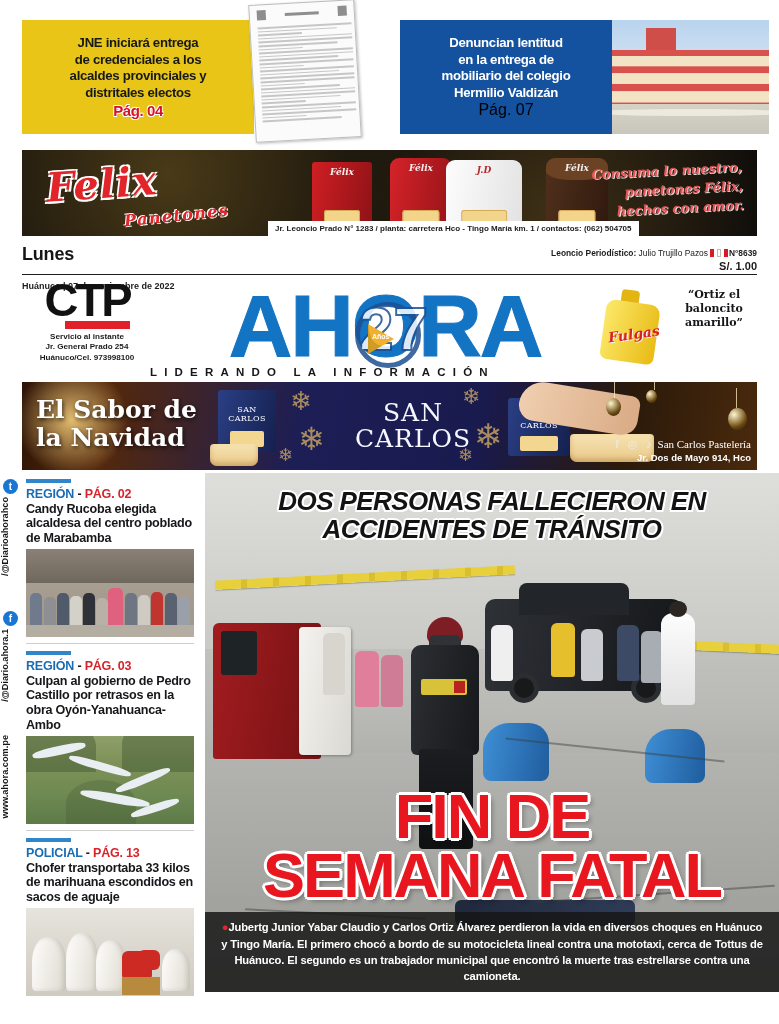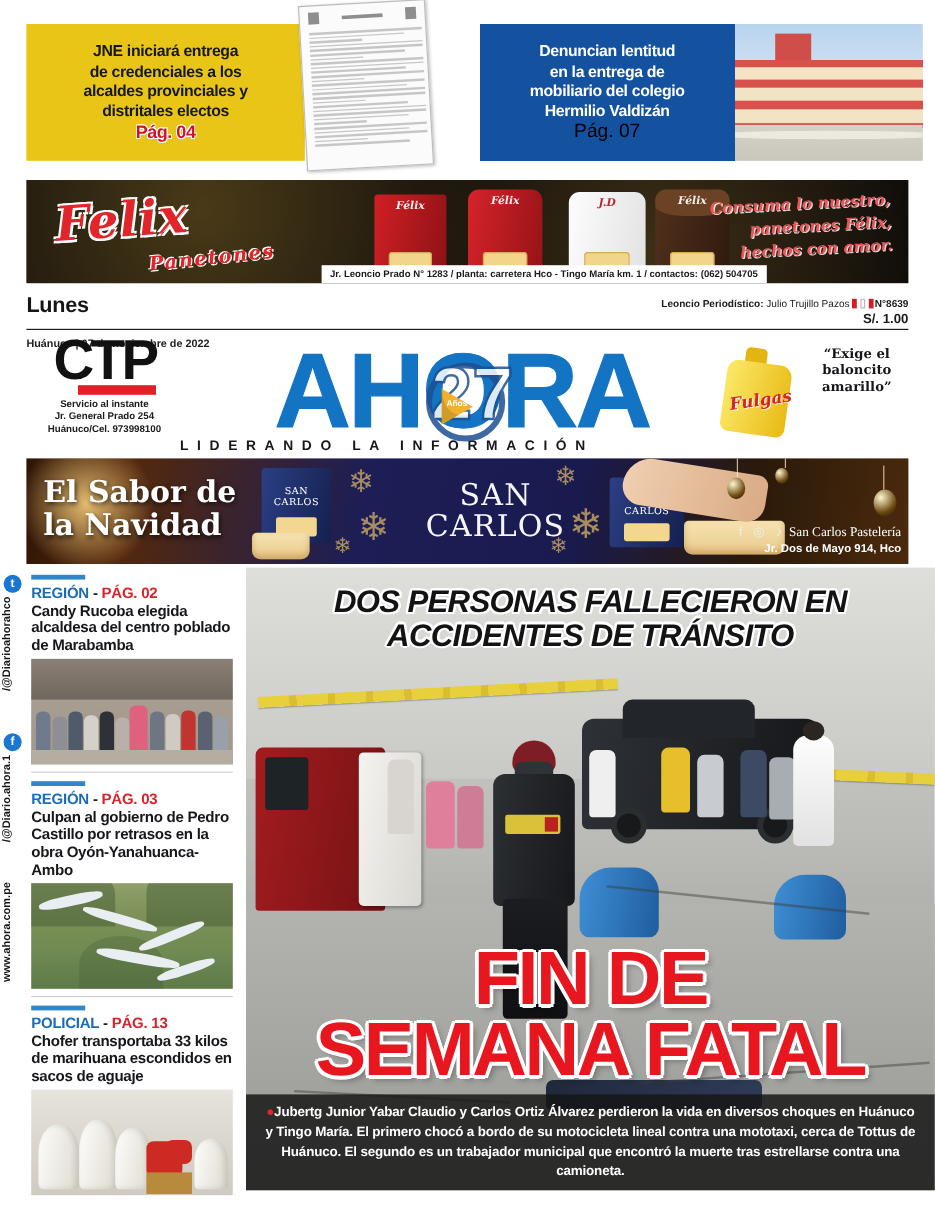--- a/index.html
+++ b/index.html
@@ -119,21 +119,21 @@
     font-size:9px; color:#fff; opacity:.92;
   }
   .pkg .bread {
     position:absolute; left:50%; bottom:5px; transform:translateX(-50%);
     width:60%; height:17px; border-radius:3px;
     background:#f2d48a;
     box-shadow:inset 0 0 0 1px #d6ab58;
   }
   .pkg-a { left:290px; width:60px; height:70px; background:linear-gradient(100deg,#cf1f24,#8e1216); }
   .pkg-b { left:368px; width:62px; height:74px; background:linear-gradient(100deg,#d5232a,#961317); border-radius:9px 9px 3px 3px; }
-  .pkg-c { left:452px; width:64px; height:72px; background:linear-gradient(100deg,#fdfdfd,#e2e2e2); border-radius:9px 9px 3px 3px; }
+  .pkg-c { left:424px; width:76px; height:72px; background:linear-gradient(100deg,#fdfdfd,#e2e2e2); border-radius:9px 9px 3px 3px; }
   .pkg-c .pl { color:#b0181d; }
   .pkg-d { left:524px; width:62px; height:74px; background:linear-gradient(100deg,#50301c,#301a0e); border-radius:9px 9px 3px 3px; }
   .pkg-d:before {
     content:""; position:absolute; left:0; top:0; width:100%; height:22px;
     background:#6b4224; border-radius:9px 9px 40% 40%;
   }
   .felix-slogan {
     position:absolute; right:14px; top:12px; width:182px; text-align:right;
     font-family:"DejaVu Serif", serif; font-style:italic; font-weight:bold;
     font-size:13px; line-height:19px; color:#e8565a;
@@ -612,21 +612,21 @@
     <div class="ahora-sub">LIDERANDO LA INFORMACIÓN</div>
   </div>
 
   <div class="mh-right">
     <div class="mh-dir">
       <b>Leoncio Periodístico:</b>
       <span>Julio Trujillo Pazos</span><span class="flagmark"></span><span class="flagmark w"></span><span class="flagmark"></span><b>N°8639</b>
     </div>
     <div class="mh-price">S/. 1.00</div>
     <div class="mh-quote">
-      <div>“Exige el</div>
+      <div>“Ortiz el</div>
       <div>baloncito</div>
       <div>amarillo”</div>
     </div>
   </div>
 
   <div class="gas" style="right:118px;top:46px;">
     <div class="neck"></div>
     <div class="body"></div>
     <div class="label">Fulgas</div>
   </div>

